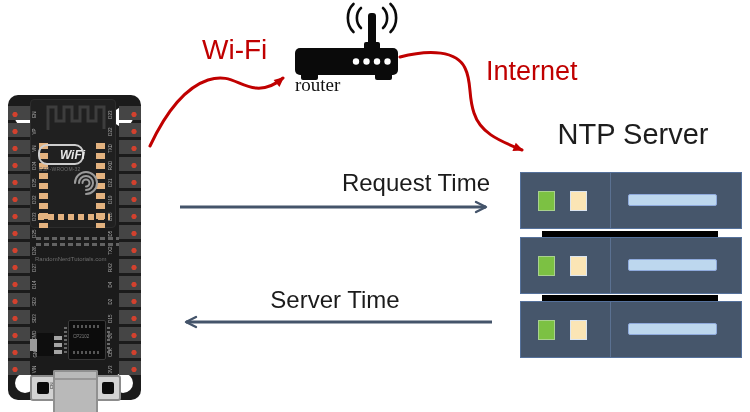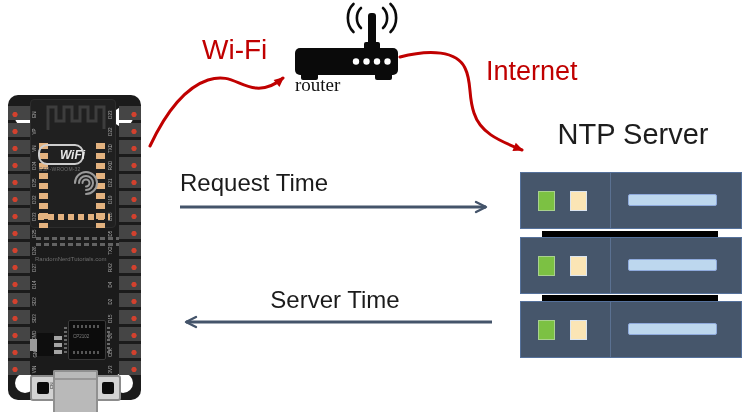--- a/index.html
+++ b/index.html
@@ -7,21 +7,21 @@
   #canvas{position:relative;width:750px;height:412px;background:#ffffff;overflow:hidden;
           font-family:"Liberation Sans",sans-serif;}
 
   
   .lbl{position:absolute;white-space:nowrap;}
   .red{color:#c00000;}
   .wifi-lbl{left:176px;top:34px;font-size:28px;margin-left:26px;}
   .internet-lbl{left:486px;top:56px;font-size:27px;}
   .router-lbl{left:295px;top:74px;width:103px;text-align:left;font-size:19px;color:#111;font-family:Liberation Serif, serif;}
   .ntp-lbl{left:518px;top:118px;width:230px;text-align:center;font-size:29px;color:#1d1d1d;}
-  .req-lbl{left:180px;top:169px;width:310px;text-align:left;font-size:24px;color:#1b1b1b;}
+  .req-lbl{left:180px;top:169px;width:310px;text-align:right;font-size:24px;color:#1b1b1b;}
   .rec-lbl{left:180px;top:286px;width:310px;text-align:center;font-size:24px;color:#1b1b1b;}
   .pool-lbl{left:520px;top:362px;width:224px;text-align:center;font-size:26px;font-style:italic;color:#1b1b1b;}
 
   
   .rack{position:absolute;left:520px;top:172px;width:223px;height:192px;}
   .unit{position:absolute;left:0;width:220px;height:55px;background:#46566b;border:1.5px solid #55719b;}
   .u1{top:0;} .u2{top:64.5px;} .u3{top:129px;}
   .rackbar{position:absolute;left:22px;width:176px;height:6px;background:#000;}
   .b1{top:58.5px;} .b2{top:123px;}
   .led-green{position:absolute;left:17px;top:18px;width:15px;height:18px;background:#7cc143;border:1.5px solid #a9d18e;}

